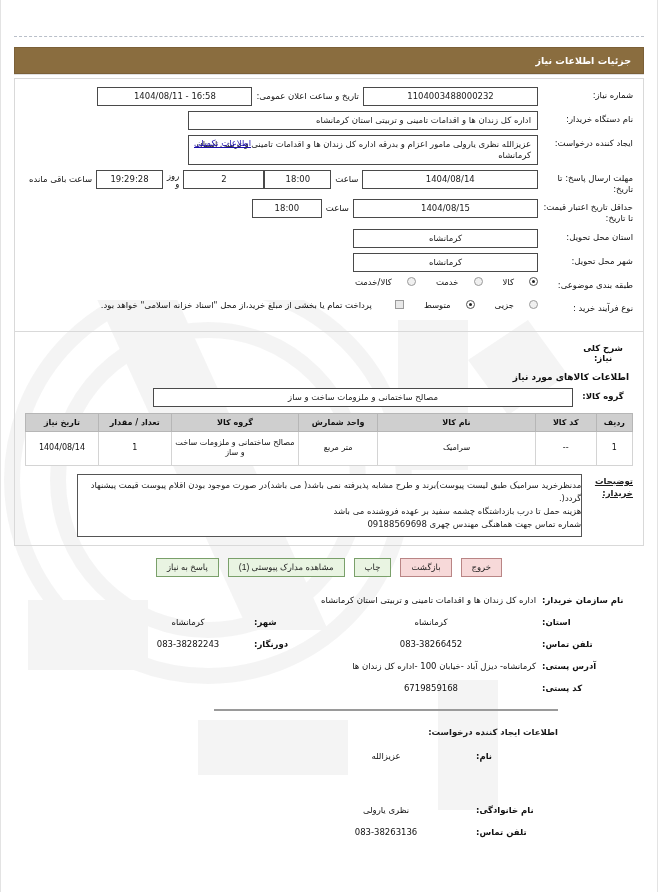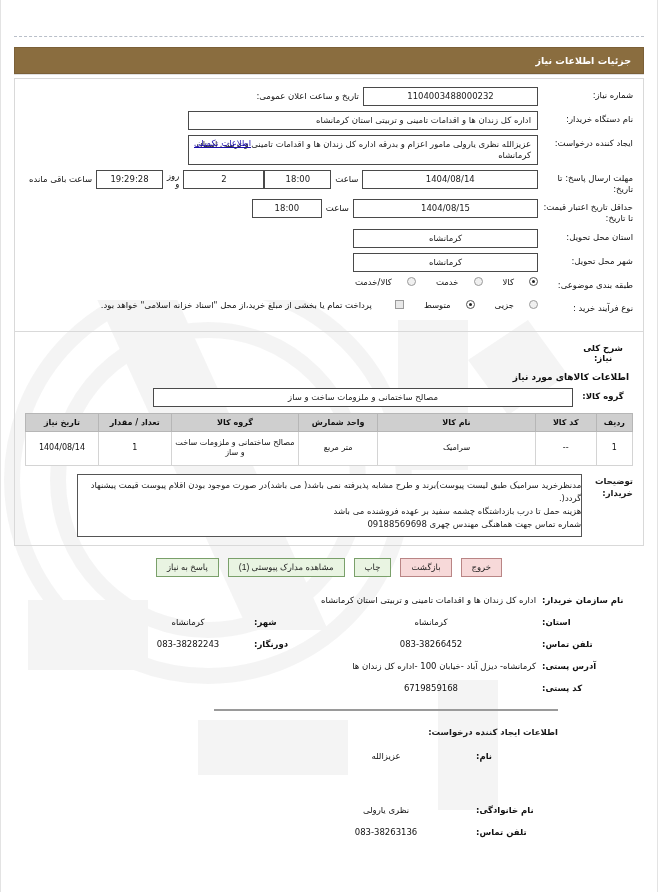--- a/index.html
+++ b/index.html
@@ -164,21 +164,21 @@
   table.items td {
     border: 1px solid #d4d4d4;
     font-size: 8px; padding: 6px 3px;
     text-align: center; color: #111; line-height: 1.3;
   }
 
   
   .notes-row { display: flex; align-items: flex-start; margin-top: 8px; }
   .notes-lbl {
     width: 52px; font-weight: bold; font-size: 8.5px;
-    line-height: 1.4; text-align: right; padding-top: 2px;
+    line-height: 1.4; text-align: right; padding-top: 2px; text-decoration: underline;
   }
   .notes-box {
     flex: 1 1 auto;
     border: 1px solid #555; background: #fff;
     padding: 4px 0; font-size: 8.5px;
     line-height: 1.55; text-align: right;
     margin-left: 52px;
   }
 
   
@@ -245,20 +245,21 @@
   <div class="top-dotted"></div>
 
   <div class="bar">جزئیات اطلاعات نیاز</div>
 
   <div class="panel top">
 
     <div class="row">
       <div class="lbl w95">شماره نیاز:</div>
       <div class="box w175">1104003488000232</div>
       <div class="inline-lbl">تاریخ و ساعت اعلان عمومی:</div>
+      <div class="box w155">16:58 - 1404/08/11</div>
     </div>
 
     <div class="row">
       <div class="lbl w95">نام دستگاه خریدار:</div>
       <div class="box w350 left-txt">اداره کل زندان ها و اقدامات تامینی و تربیتی استان کرمانشاه</div>
     </div>
 
     <div class="row">
       <div class="lbl w95">ایجاد کننده درخواست:</div>
       <div class="creator-wrap">

